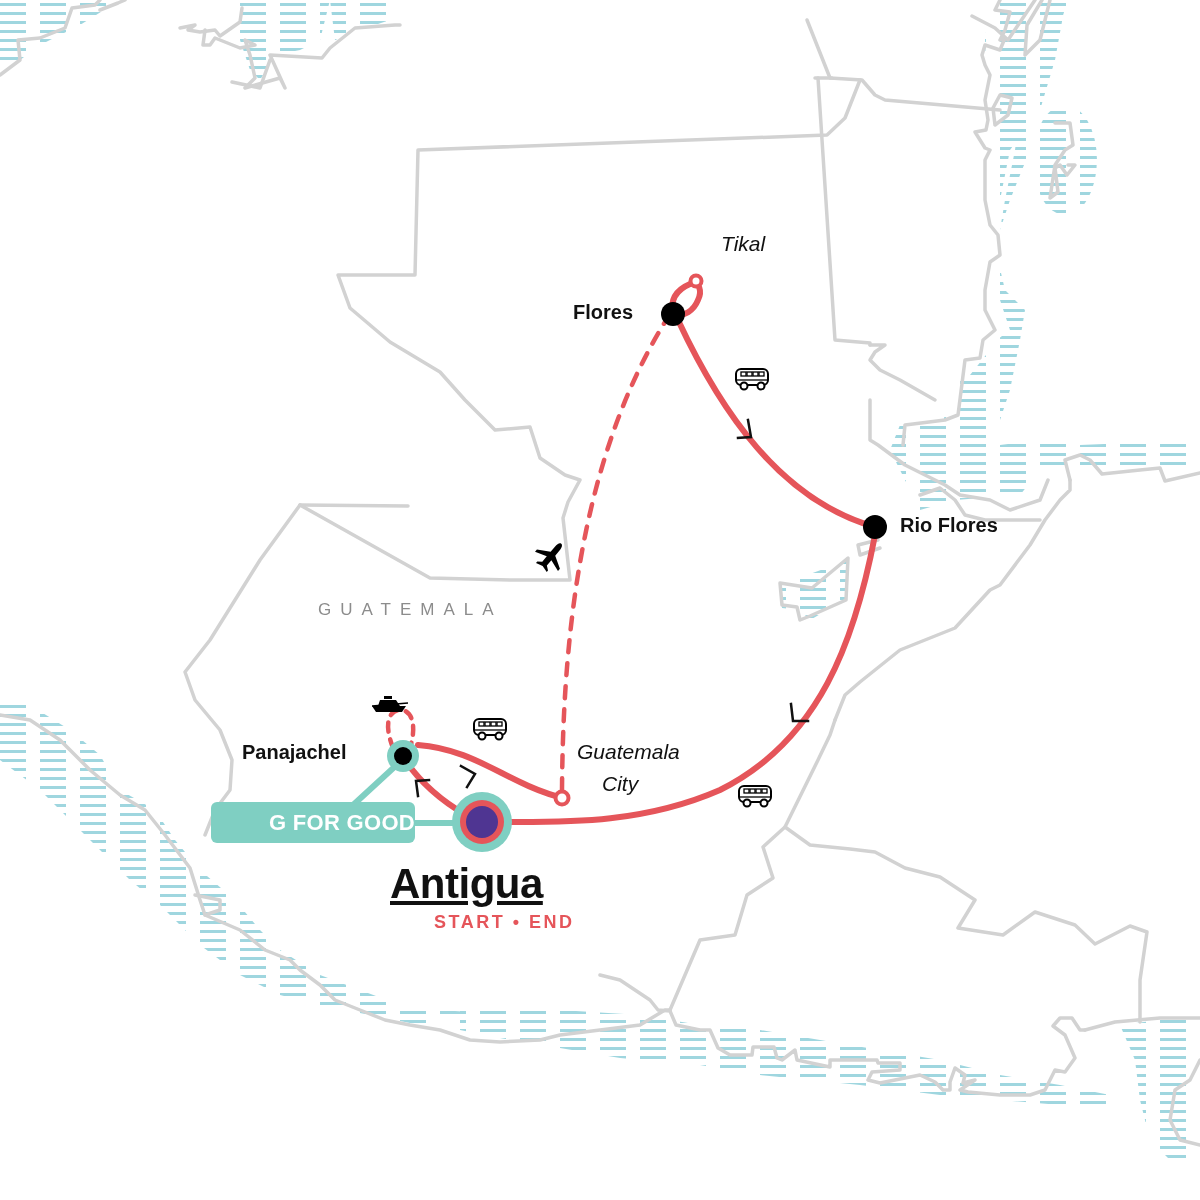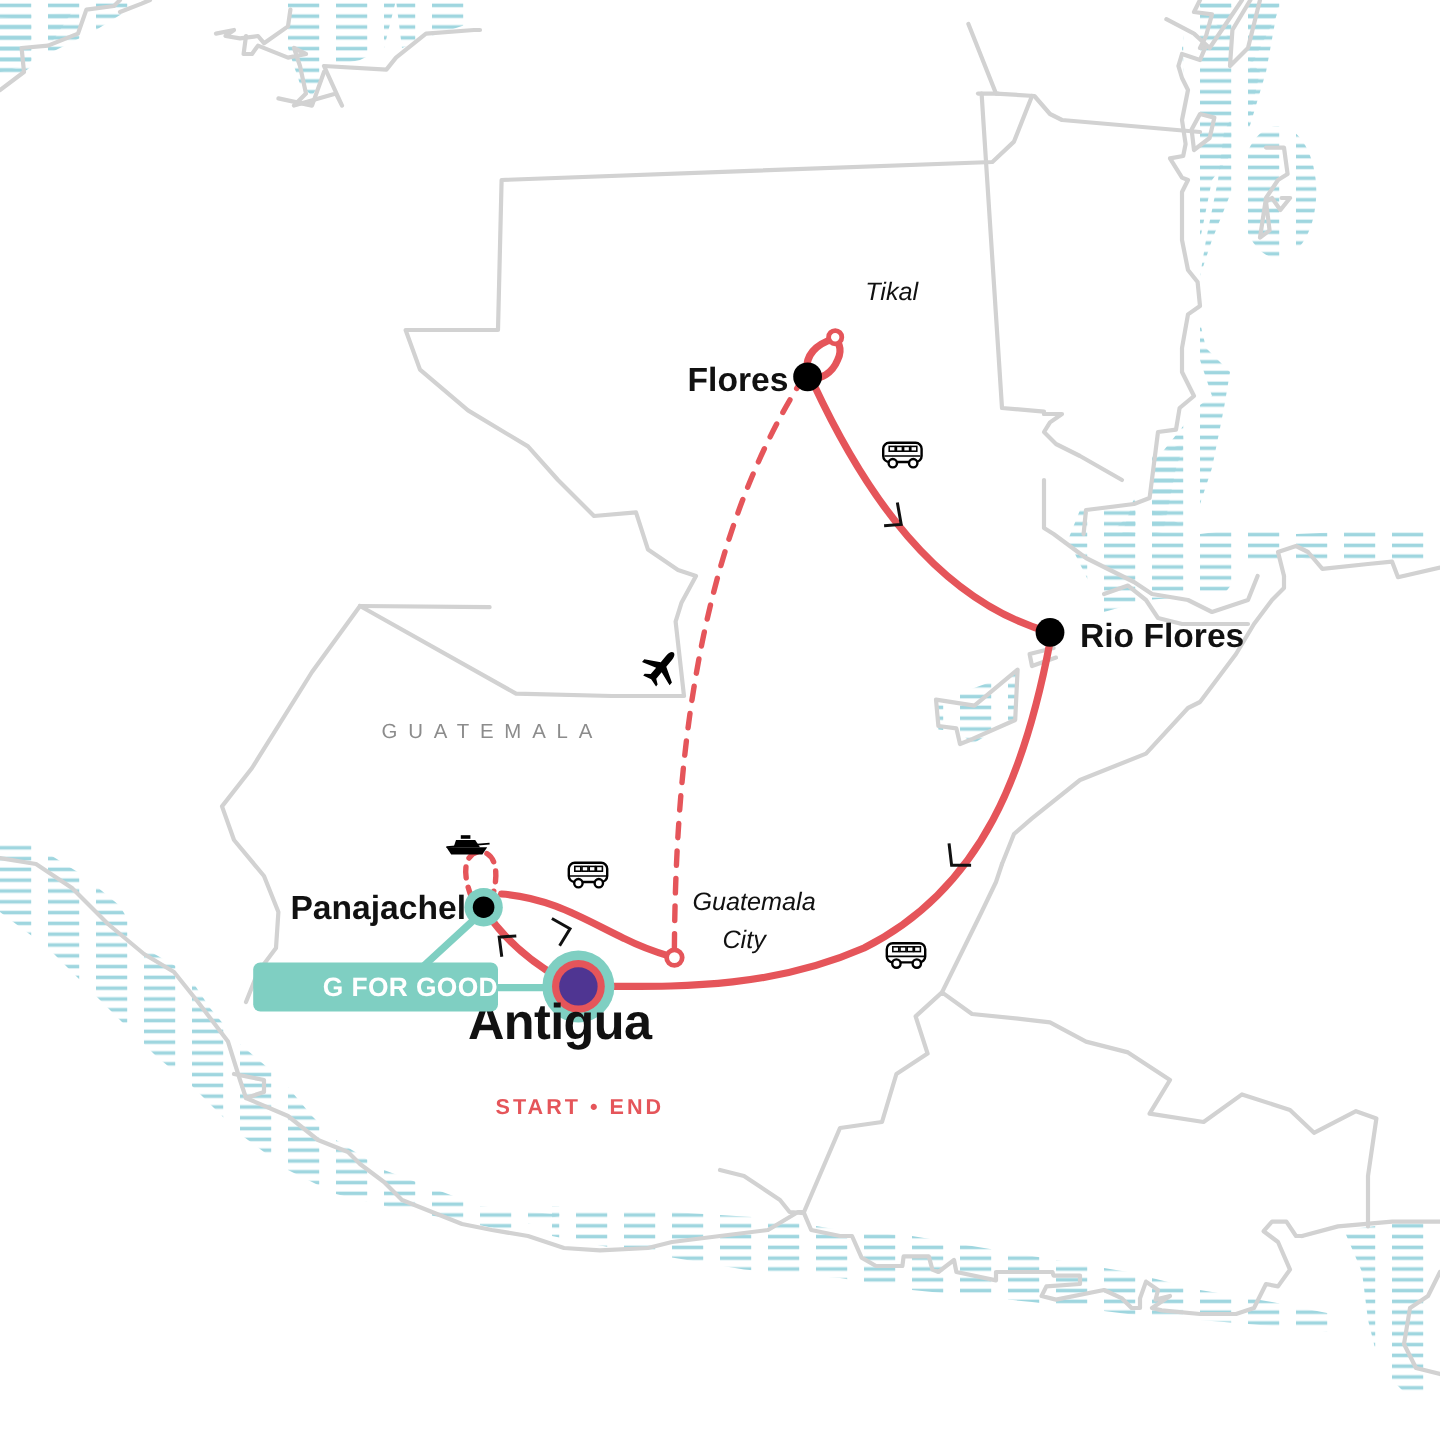--- a/index.html
+++ b/index.html
@@ -15,30 +15,30 @@
     .border { fill: none; stroke: #d2d2d2; stroke-width: 3.5; stroke-linejoin: round; stroke-linecap: round; }
     .route { fill: none; stroke: #e5555a; stroke-width: 6; stroke-linecap: round; stroke-linejoin: round; }
     .route-dash { fill: none; stroke: #e5555a; stroke-width: 4.5; stroke-dasharray: 12 11; stroke-linecap: round; }
     .arrow { fill: none; stroke: #111; stroke-width: 2.5; stroke-linecap: square; }
     .gfg-line { stroke: #7fcfc2; stroke-width: 6; fill: none; stroke-linecap: round; }
     .label {
       position: absolute;
       white-space: nowrap;
       color: #111;
     }
-    .city-bold { font-weight: 700; font-size: 28px; }
+    .city-bold { font-weight: 700; font-size: 20px; }
     .city-italic { font-style: italic; font-size: 21px; font-weight: 400; }
     .country {
       font-size: 17px;
       letter-spacing: 9px;
       color: #8c8c8c;
       font-weight: 400;
     }
     .antigua { font-size: 42px; font-weight: 700; letter-spacing: -0.5px; }
-    .start-end { font-size: 18px; font-weight: 700; color: #e5555a; letter-spacing: 2.5px; }
+    .start-end { font-size: 18px; font-weight: 700; color: #e5555a; letter-spacing: 2.5px; margin-left: 21px; }
     .gfg-badge {
       position: absolute;
       left: 211px; top: 802px;
       width: 204px; height: 41px;
       background: #7fcfc2;
       border-radius: 6px;
       display: flex; align-items: center; justify-content: flex-end;
       color: #ffffff;
       font-weight: 700;
       font-size: 22px;
@@ -227,20 +227,20 @@
 
   <div class="label country" style="left:318px; top:600px;">GUATEMALA</div>
 
   <div class="label city-italic" style="left:673px; top:232px;margin-left:48px;">Tikal</div>
   <div class="label city-bold" style="left:573px; top:301px;">Flores</div>
   <div class="label city-bold" style="left:900px; top:514px;">Rio Flores</div>
   <div class="label city-bold" style="left:242px; top:741px;">Panajachel</div>
   <div class="label city-italic" style="left:577px; top:740px;">Guatemala</div>
   <div class="label city-italic" style="left:602px; top:772px;">City</div>
 
-  <div class="label antigua" style="left:390px; top:828px;">Antigua</div>
+  <div class="label antigua" style="left:390px; top:860px;text-decoration:underline;">Antigua</div>
   <div class="label start-end" style="left:413px; top:912px;">START • END</div>
 
   <div class="gfg-badge">
     <span>G FOR GOOD</span>
   </div>
 
 </div>
 
 </body></html>

